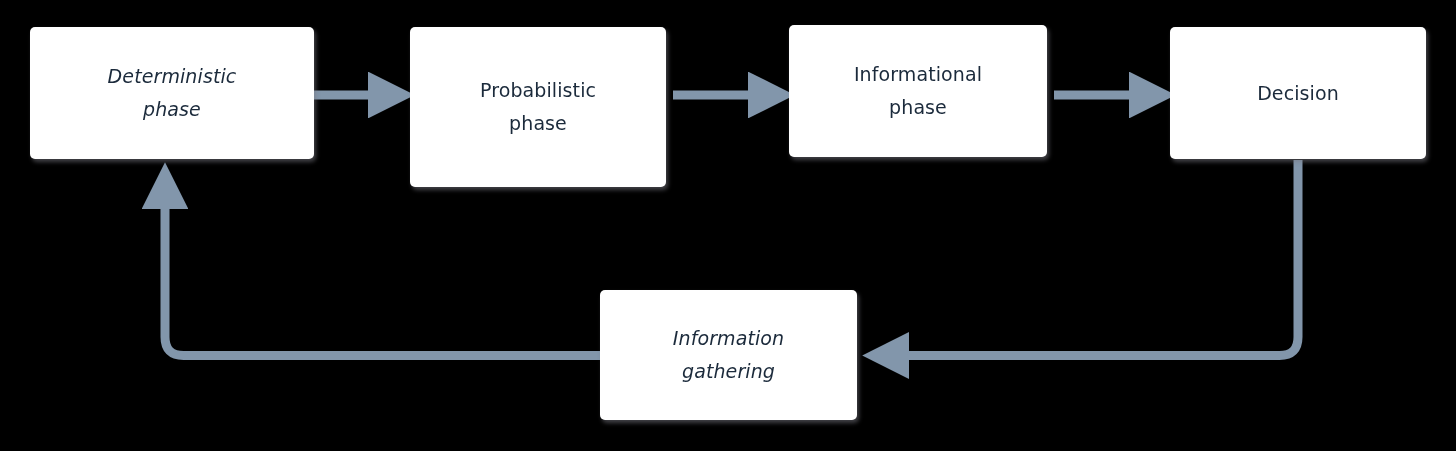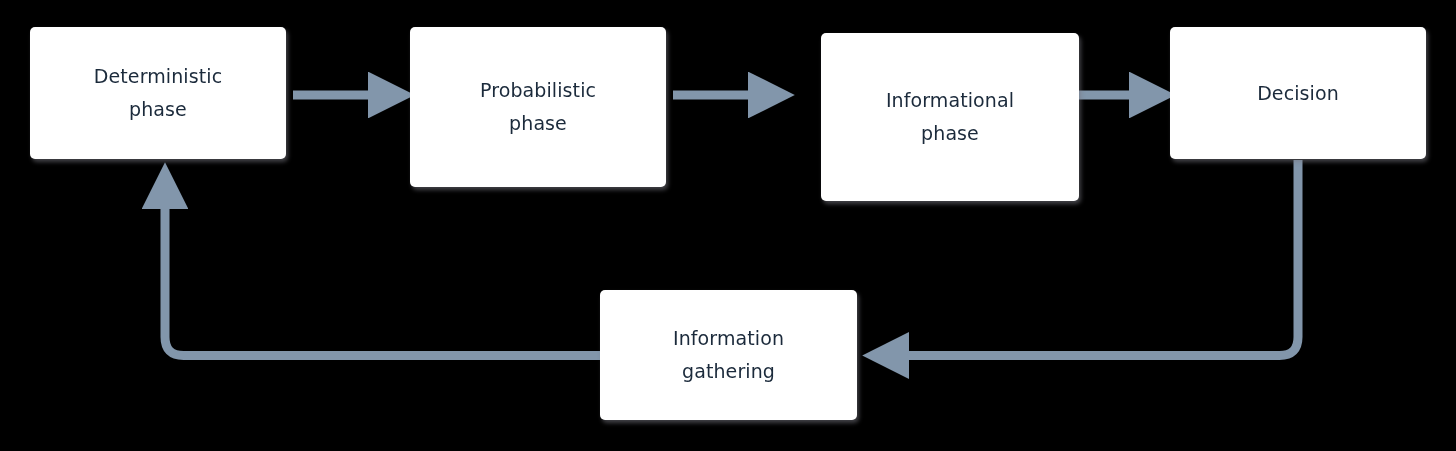--- a/index.html
+++ b/index.html
@@ -79,37 +79,37 @@
 
     <g>
       <path d="M1298,160 L1298,337 Q1298,355.5 1279.5,355.5 L882,355.5" fill="none" stroke="#8296ab" stroke-width="9" stroke-linecap="butt" stroke-linejoin="round" marker-end="url(#arrow-left-end)"></path>
     </g>
 
     <g>
       <path d="M600,355.5 L183.5,355.5 Q165,355.5 165,337 L165,182" fill="none" stroke="#8296ab" stroke-width="9" stroke-linecap="butt" stroke-linejoin="round" marker-end="url(#arrow-up-end)"></path>
     </g>
   </svg>
 
-  <div class="node-box" style="left:30px; top:27px; width:256px; height:132px;">
+  <div class="node-box" style="left:30px; top:27px; width:284px; height:132px;font-style:italic;">
     <span class="node-label">Deterministic
 phase</span>
   </div>
 
   <div class="node-box" style="left:410px; top:27px; width:256px; height:160px;">
     <span class="node-label">Probabilistic
 phase</span>
   </div>
 
-  <div class="node-box" style="left:789px; top:33px; width:258px; height:168px;margin-left:32px;">
+  <div class="node-box" style="left:789px; top:25px; width:258px; height:132px;">
     <span class="node-label">Informational
 phase</span>
   </div>
 
   <div class="node-box" style="left:1170px; top:27px; width:256px; height:132px;">
     <span class="node-label">Decision</span>
   </div>
 
-  <div class="node-box" style="left:600px; top:290px; width:257px; height:130px;">
+  <div class="node-box" style="left:600px; top:290px; width:257px; height:130px;font-style:italic;">
     <span class="node-label">Information
 gathering</span>
   </div>
 
 </div>
 
 </body></html>

